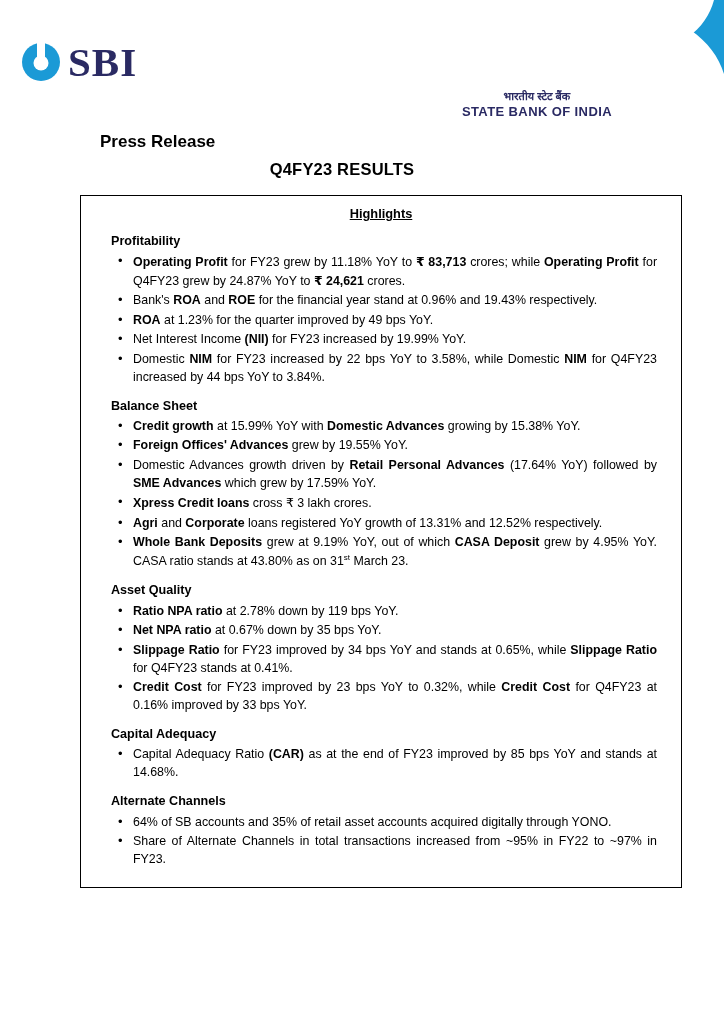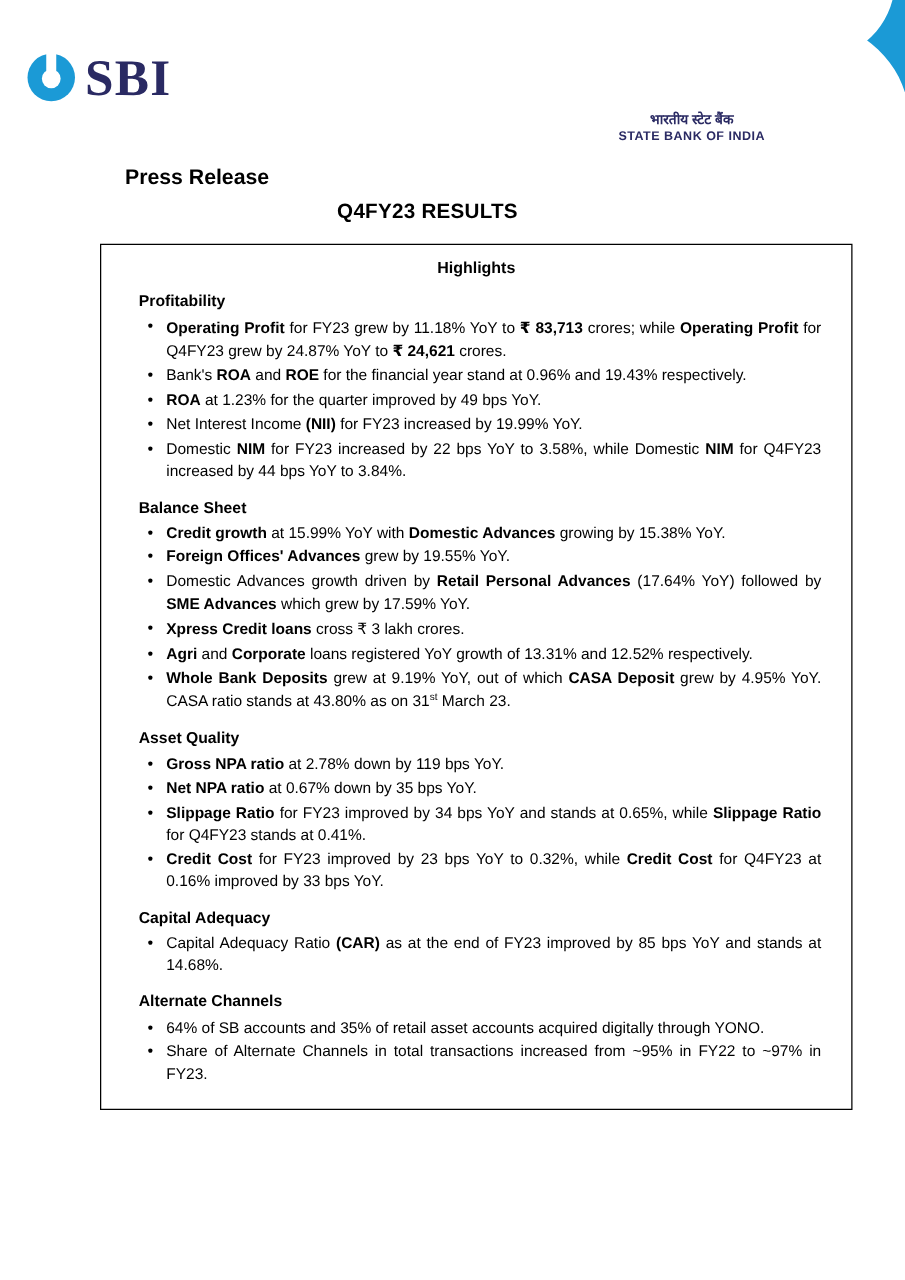--- a/index.html
+++ b/index.html
@@ -84,21 +84,21 @@
     line-height: 1.25;
   }
   .hindi-line {
     font-family: "Liberation Sans", sans-serif;
     font-size: 11px;
     font-weight: bold;
     margin-top: 44px;
   }
   .eng-line {
     font-family: "Liberation Sans", sans-serif;
-    font-size: 10px;
+    font-size: 13px;
     font-weight: bold;
     letter-spacing: 0.4px;
   }
   
   .press-release {
     margin: 24px 0 0 100px;
     font-size: 17px;
     font-weight: bold;
     color: #000;
   }
@@ -116,20 +116,21 @@
     padding: 9px 14px 16px 14px;
     box-sizing: border-box;
     font-size: 12.4px;
     line-height: 1.45;
     color: #000;
   }
   .highlights {
     text-align: center;
     font-weight: bold;
     font-size: 12.8px;
+    text-decoration: underline;
     margin-bottom: 8px;
   }
   .section-head {
     font-weight: bold;
     font-size: 12.6px;
     margin: 10px 0 3px 16px;
   }
   .section-head:first-of-type {
     margin-top: 0;
   }
@@ -198,21 +199,21 @@
         <ul class="bullets">
           <li><b>Credit growth</b> at 15.99% YoY with <b>Domestic Advances</b> growing by 15.38% YoY.</li>
           <li><b>Foreign Offices' Advances</b> grew by 19.55% YoY.</li>
           <li>Domestic Advances growth driven by <b>Retail Personal Advances</b> (17.64% YoY) followed by <b>SME Advances</b> which grew by 17.59% YoY.</li>
           <li><b>Xpress Credit loans</b> cross <span class="rupee">₹</span> 3 lakh crores.</li>
           <li><b>Agri</b> and <b>Corporate</b> loans registered YoY growth of 13.31% and 12.52% respectively.</li>
           <li><b>Whole Bank Deposits</b> grew at 9.19% YoY, out of which <b>CASA Deposit</b> grew by 4.95% YoY. CASA ratio stands at 43.80% as on 31<sup>st</sup> March 23.</li>
         </ul>
         <div class="section-head">Asset Quality</div>
         <ul class="bullets">
-          <li><b>Gross NPA ratio</b> at 2.78% down by 119 bps YoY.</li>
+          <li><b>Ratio NPA ratio</b> at 2.78% down by 119 bps YoY.</li>
           <li><b>Net NPA ratio</b> at 0.67% down by 35 bps YoY.</li>
           <li><b>Slippage Ratio</b> for FY23 improved by 34 bps YoY and stands at 0.65%, while <b>Slippage Ratio</b> for Q4FY23 stands at 0.41%.</li>
           <li><b>Credit Cost</b> for FY23 improved by 23 bps YoY to 0.32%, while <b>Credit Cost</b> for Q4FY23 at 0.16% improved by 33 bps YoY.</li>
         </ul>
         <div class="section-head">Capital Adequacy</div>
         <ul class="bullets">
           <li>Capital Adequacy Ratio <b>(CAR)</b> as at the end of FY23 improved by 85 bps YoY and stands at 14.68%.</li>
         </ul>
         <div class="section-head">Alternate Channels</div>
         <ul class="bullets">

